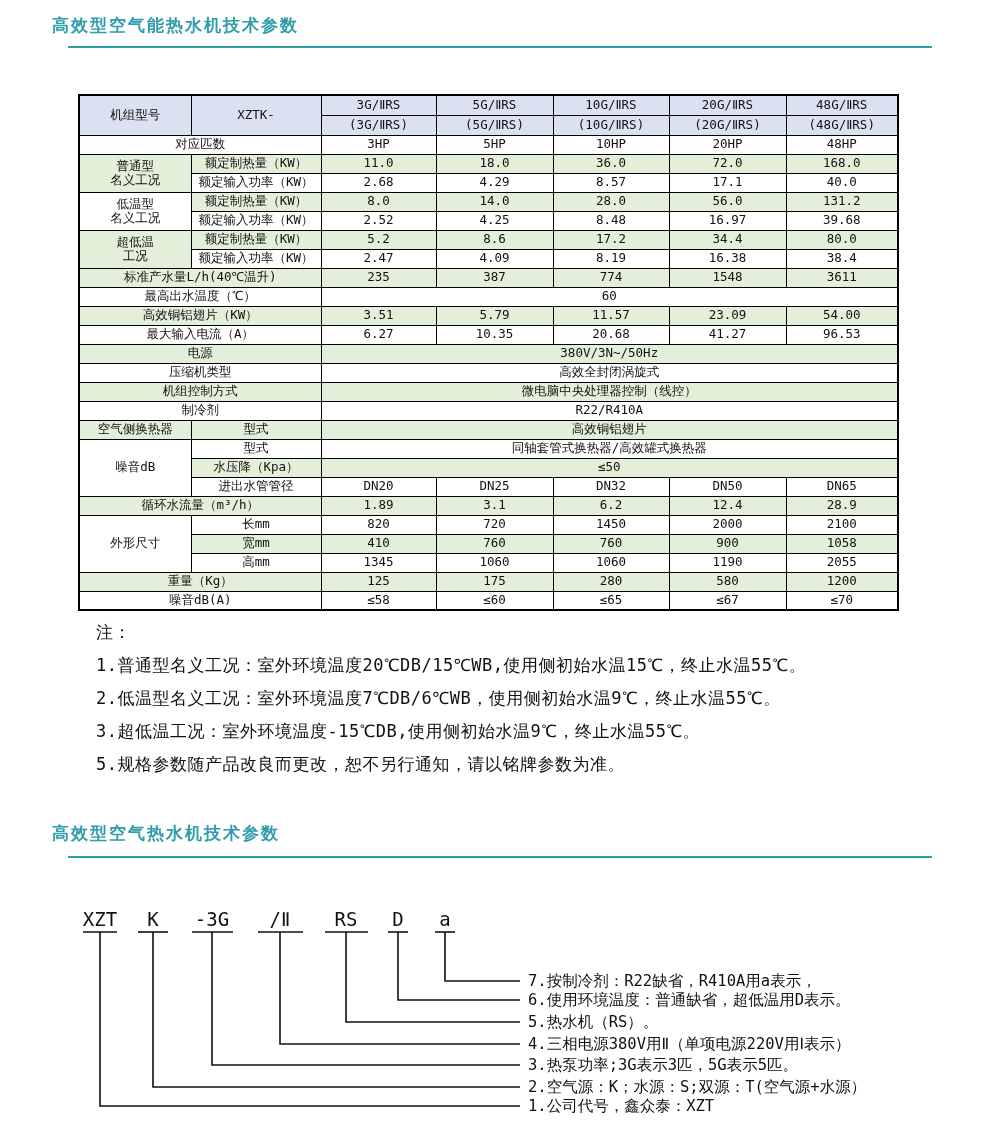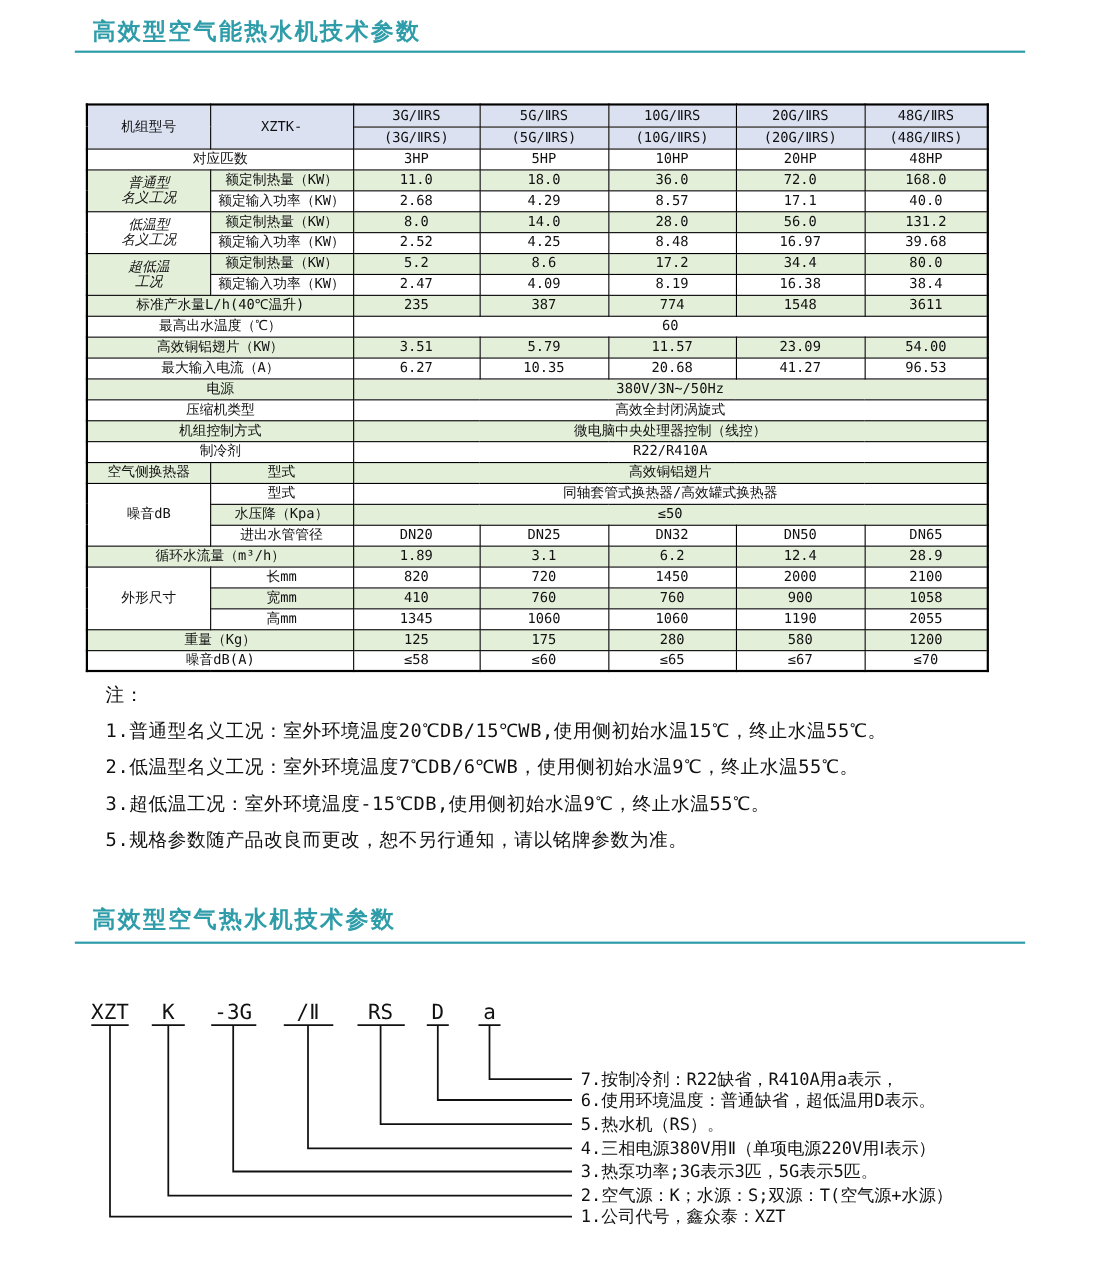--- a/index.html
+++ b/index.html
@@ -3,41 +3,41 @@
 <meta charset="utf-8">
 <style>
   * { margin:0; padding:0; box-sizing:border-box; }
   body { background:#fff; }
   .page {
     position:relative; width:1000px; height:1146px; background:#ffffff;
     font-family:"DejaVu Sans Mono", monospace; color:#111;
     overflow:hidden;
   }
   .section-title {
-    position:absolute; left:84px;
+    position:absolute; left:52px;
     font-family:Liberation Serif, serif;
-    font-size:21px; font-weight:600; letter-spacing:2px;
+    font-size:17px; font-weight:600; letter-spacing:2px;
     color:#2e9da9;
   }
   .rule {
     position:absolute; left:68px; width:864px; height:0;
     border-top:2px solid #2e9da9;
   }
   table.spec {
     position:absolute; left:78px; top:78px;
     border-collapse:collapse; table-layout:fixed;
     border:2px solid #000;
     margin-top:16px;
   }
   table.spec td {
     border:1px solid #000; text-align:center; vertical-align:middle;
     font-size:12.5px; height:19px; padding:0 2px;
     white-space:nowrap; overflow:hidden; line-height:1.15;
   }
-  table.spec td.multiline { white-space:pre-line;font-style:italic; }
+  table.spec td.multiline { white-space:pre-line; }
   td.hdr { background:#dbe1f1; }
   td.g   { background:#e3efd9; }
   td.w   { background:#ffffff; }
   tr.hdr-row { height:20px; }
   .notes { position:absolute; left:96px; top:622px; width:860px; font-size:17px; }
   .note-line { margin-bottom:12px; line-height:21px; letter-spacing:0.5px; }
   .diagram { position:absolute; left:0; top:898px; }
   .diagram text { fill:#111; }
   .diagram .code { font-family:"DejaVu Sans Mono", monospace; font-size:19px; }
   .diagram .lbl  { font-family:"DejaVu Sans Mono", monospace; font-size:15.5px; }

